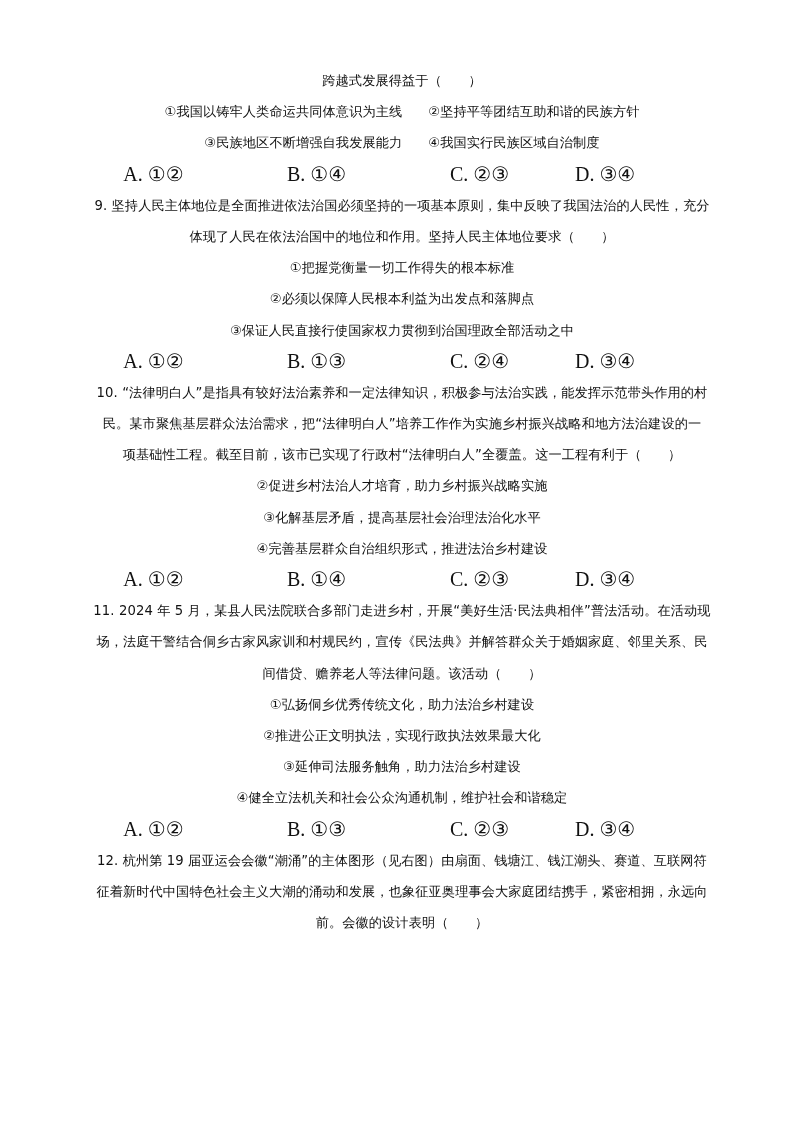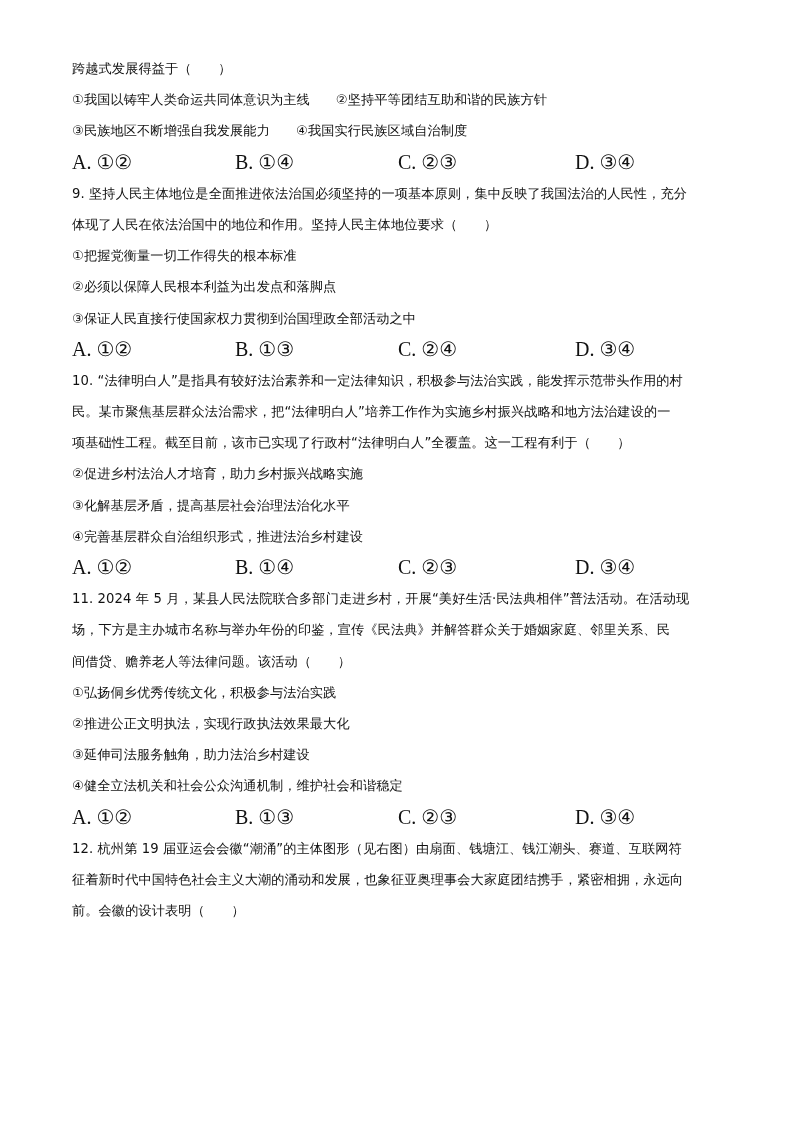--- a/index.html
+++ b/index.html
@@ -1,18 +1,18 @@
 <!DOCTYPE html>
 <html><head>
 <meta charset="utf-8">
 <style>
   html, body { margin: 0; padding: 0; background: #ffffff; }
   body { width: 794px; height: 1123px; position: relative; overflow: hidden;
          font-family: "DejaVu Sans", "Liberation Sans", sans-serif; color: #111; }
-  .page { position: absolute; left: 72px; top: 53px; width: 660px; }
+  .page { position: absolute; left: 72px; top: 65px; width: 660px; text-align: center; }
   .line { font-size: 13.2px; line-height: 31.2px; height: 31.2px; white-space: nowrap; letter-spacing: 0.1px; }
   .opts { display: flex; font-size: 13.2px; line-height: 31.2px; height: 31.2px; }
   .opts span { display: inline-block; width: 163px; font-family: "Liberation Serif", "DejaVu Serif", serif; font-size: 20px; }
   .opts span:last-child { width: auto; margin-left: 14px; }
   .gap { display: inline-block; width: 26px; }
 </style>
 </head>
 <body>
 
 <div class="page">
@@ -57,23 +57,23 @@
     <div class="opts">
       <span>A. ①②</span>
       <span>B. ①④</span>
       <span>C. ②③</span>
       <span>D. ③④</span>
     </div>
   </div>
 
   <div>
     <div class="line">11. 2024 年 5 月，某县人民法院联合多部门走进乡村，开展“美好生活·民法典相伴”普法活动。在活动现</div>
-    <div class="line">场，下方是主办城市名称与举办年份的印鉴，宣传《民法典》并解答群众关于婚姻家庭、邻里关系、民</div>
+    <div class="line">场，法庭干警结合侗乡古家风家训和村规民约，宣传《民法典》并解答群众关于婚姻家庭、邻里关系、民</div>
     <div class="line">间借贷、赡养老人等法律问题。该活动（　　）</div>
-    <div class="line">①弘扬侗乡优秀传统文化，积极参与法治实践</div>
+    <div class="line">①弘扬侗乡优秀传统文化，助力法治乡村建设</div>
     <div class="line">②推进公正文明执法，实现行政执法效果最大化</div>
     <div class="line">③延伸司法服务触角，助力法治乡村建设</div>
     <div class="line">④健全立法机关和社会公众沟通机制，维护社会和谐稳定</div>
     <div class="opts">
       <span>A. ①②</span>
       <span>B. ①③</span>
       <span>C. ②③</span>
       <span>D. ③④</span>
     </div>
   </div>

